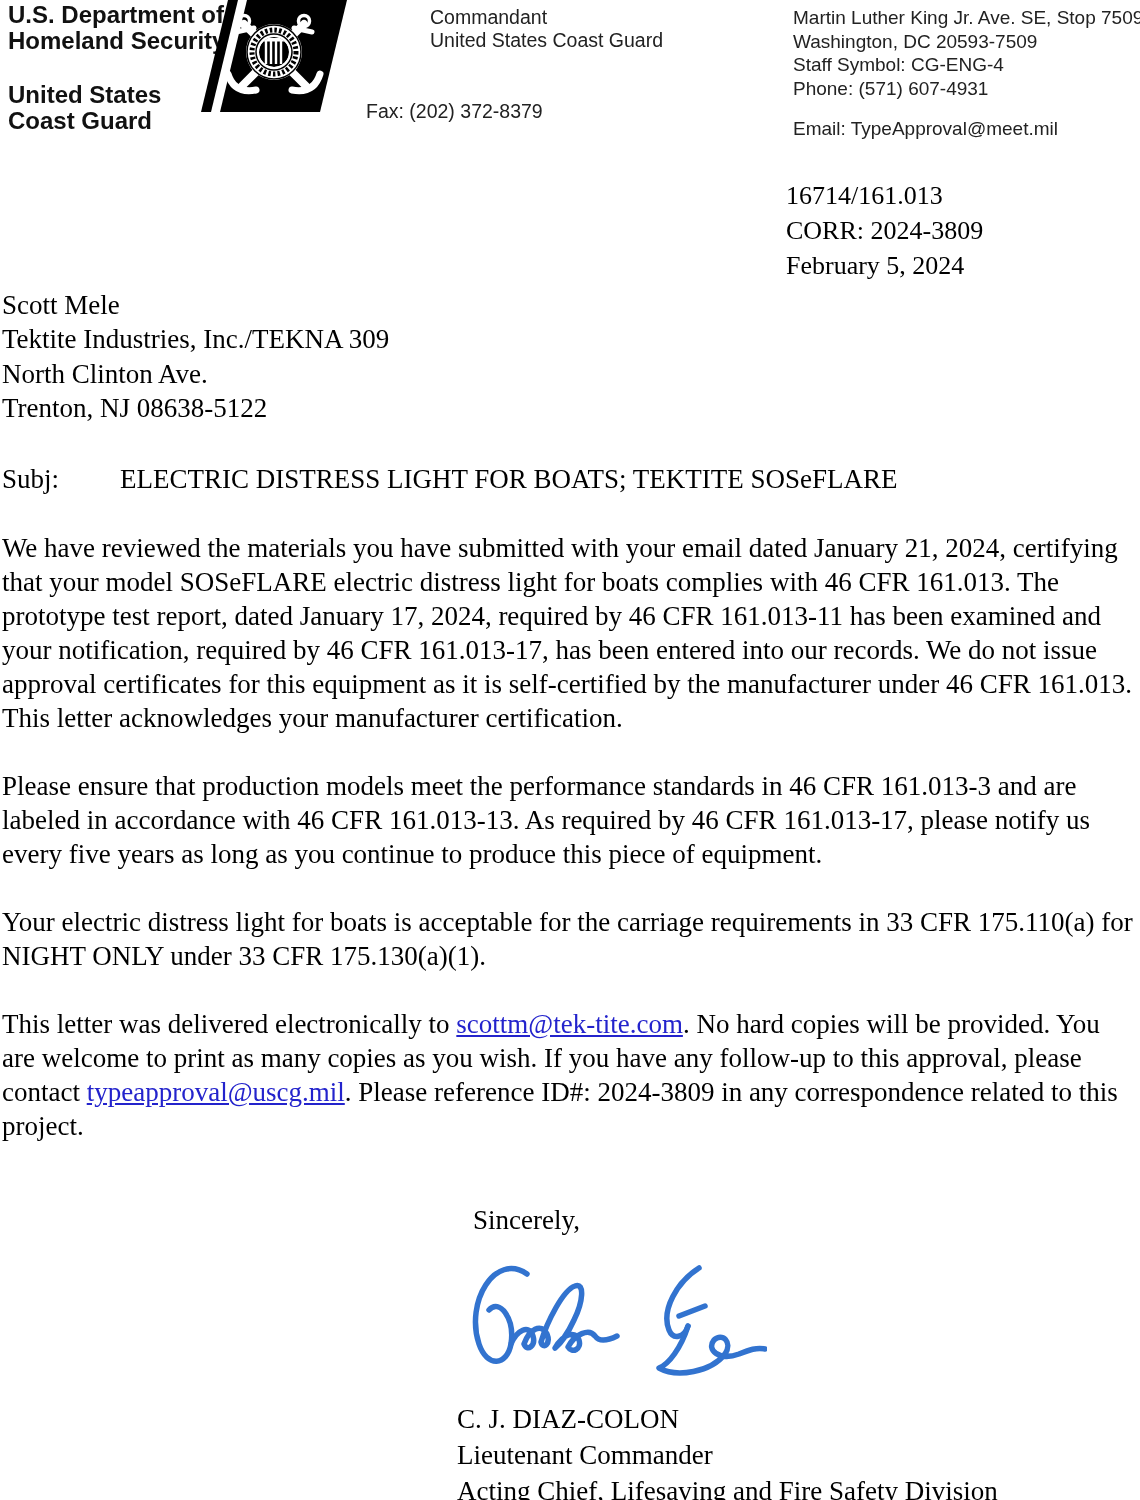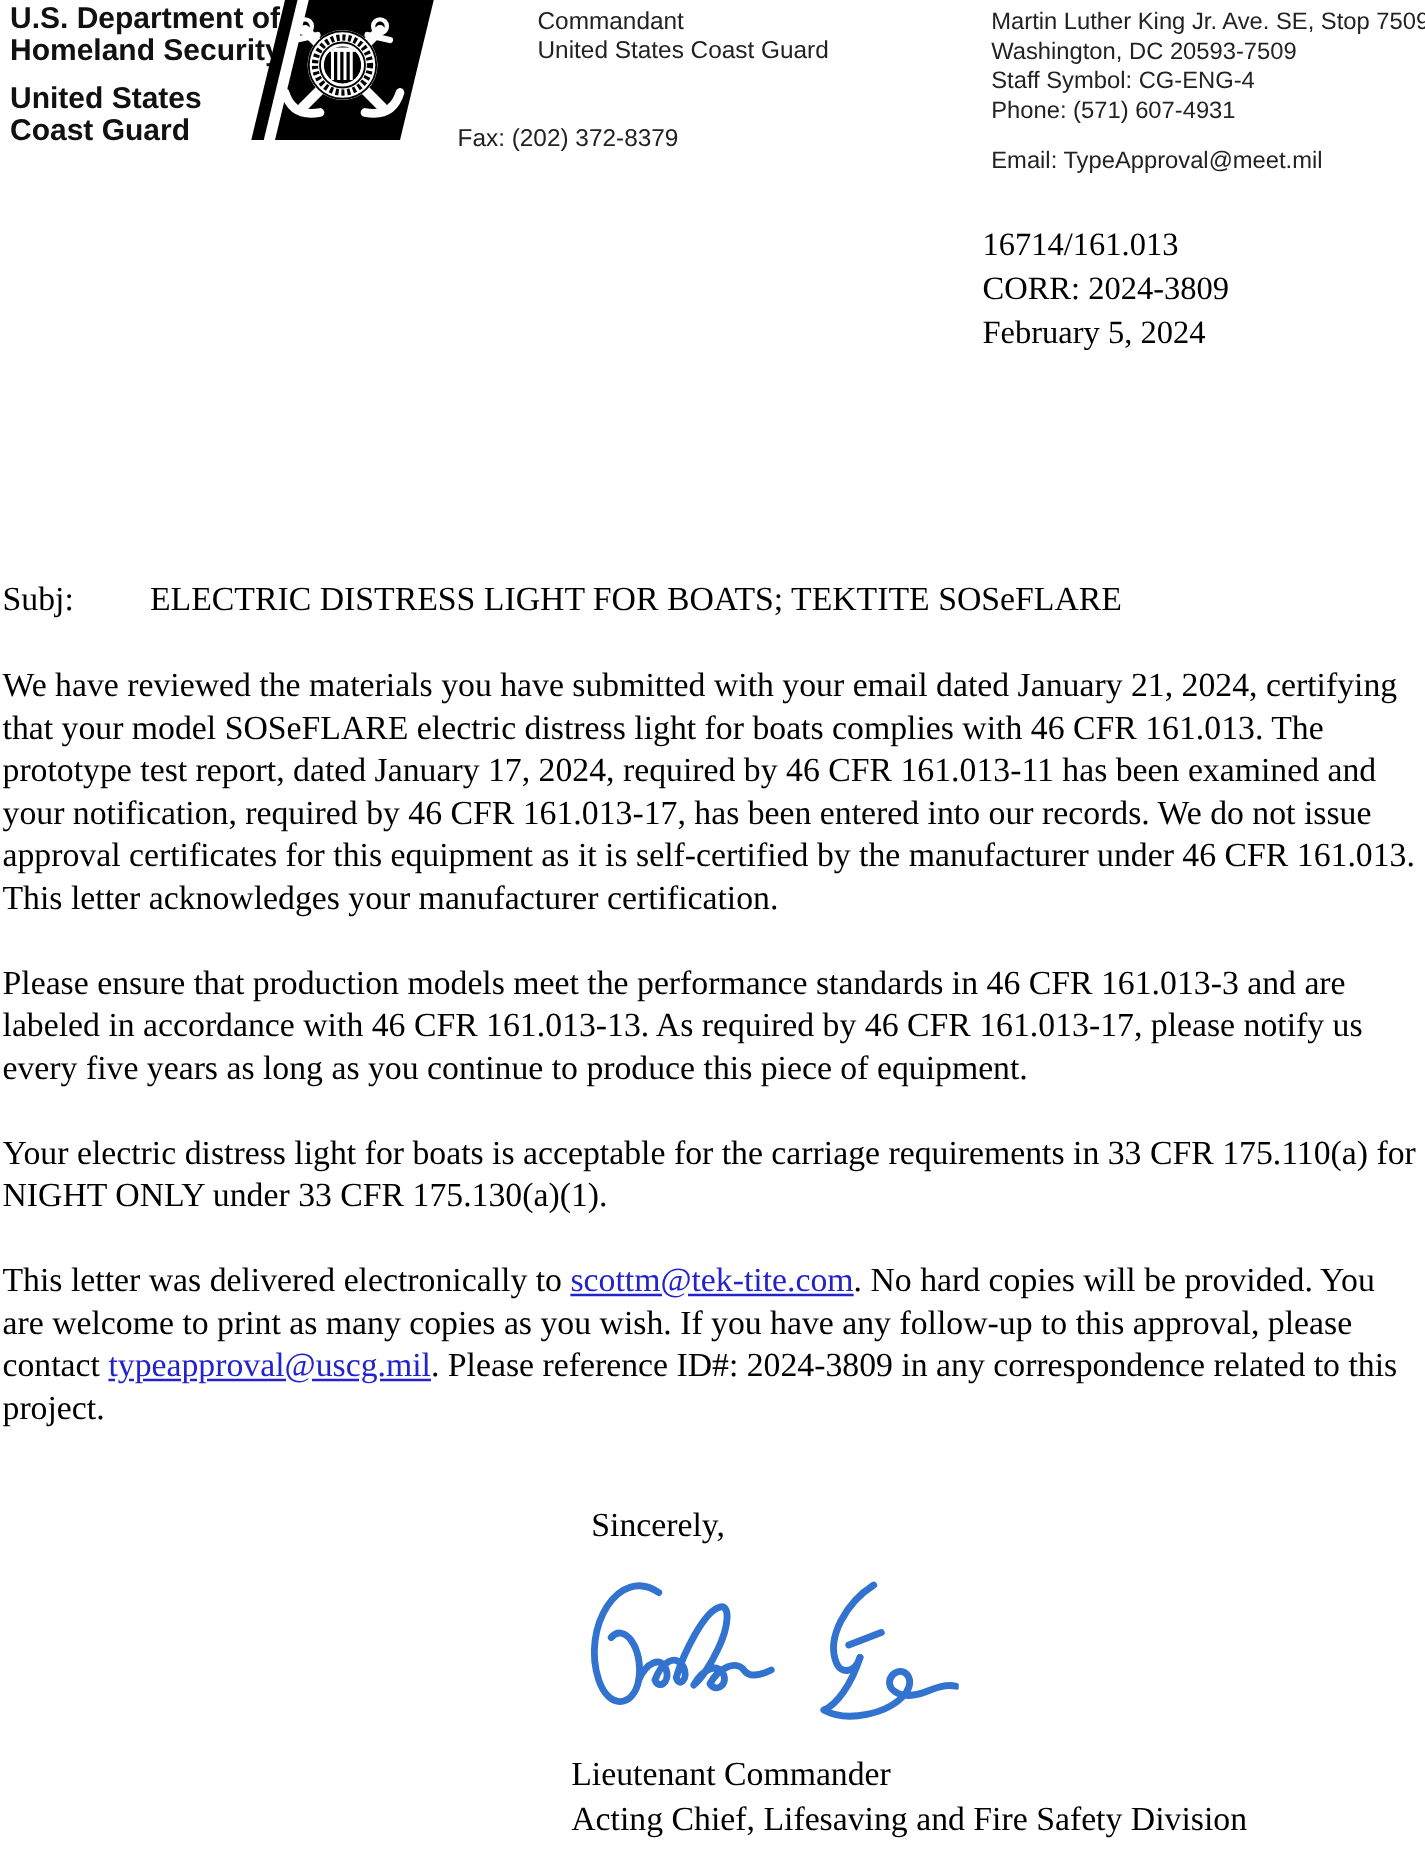--- a/index.html
+++ b/index.html
@@ -12,21 +12,21 @@
   }
   .serif { font-family:"Liberation Serif", "DejaVu Serif", serif; }
 
   
   .hdr-left {
     position:absolute; left:8px; top:2px;
     font-family:"Liberation Sans", sans-serif;
     font-weight:bold; font-size:24px; line-height:26px;
     color:#111;
   }
-  .hdr-left .grp2 { margin-top:12px; }
+  .hdr-left .grp2 { margin-top:28px; }
 
   .logo { position:absolute; left:198px; top:0; }
 
   .hdr-center {
     position:absolute; left:430px; top:6px;
     font-family:"Liberation Sans", sans-serif;
     font-size:19.5px; line-height:23px; color:#222;
   }
   .hdr-fax {
     position:absolute; left:366px; top:100px;
@@ -146,20 +146,26 @@
     <div>Phone: (571) 607-4931</div>
   </div>
   <div class="hdr-email">Email: TypeApproval@meet.mil</div>
 
   <div class="refblock">
     <div>16714/161.013</div>
     <div>CORR: 2024-3809</div>
     <div>February 5, 2024</div>
   </div>
 
+  <div class="addressee">
+    <div>Scott Mele</div>
+    <div>Tektite Industries, Inc./TEKNA 309</div>
+    <div>North Clinton Ave.</div>
+    <div>Trenton, NJ 08638-5122</div>
+  </div>
 
   <div class="subject">
     <div class="lbl">Subj:</div>
     <div>ELECTRIC DISTRESS LIGHT FOR BOATS; TEKTITE SOSeFLARE</div>
   </div>
 
   <div class="body-text" id="letter-body">
       <p>We have reviewed the materials you have submitted with your email dated January 21, 2024, certifying that your model SOSeFLARE electric distress light for boats complies with 46 CFR 161.013. The prototype test report, dated January 17, 2024, required by 46 CFR 161.013-11 has been examined and your notification, required by 46 CFR 161.013-17, has been entered into our records. We do not issue approval certificates for this equipment as it is self-certified by the manufacturer under 46 CFR 161.013. This letter acknowledges your manufacturer certification.</p>
       <p>Please ensure that production models meet the performance standards in 46 CFR 161.013-3 and are labeled in accordance with 46 CFR 161.013-13. As required by 46 CFR 161.013-17, please notify us every five years as long as you continue to produce this piece of equipment.</p>
       <p>Your electric distress light for boats is acceptable for the carriage requirements in 33 CFR 175.110(a) for NIGHT ONLY under 33 CFR 175.130(a)(1).</p>
@@ -177,17 +183,18 @@
 
         <path d="M 262 12 C 240 26 224 54 232 74 C 236 84 247 82 251 70"></path>
         <path d="M 251 70 C 244 92 232 108 222 112 C 240 122 274 116 288 98 C 296 86 285 76 277 84 C 269 94 282 105 302 98 C 312 94 320 91 328 93"></path>
 
         <path d="M 242 60 L 268 50"></path>
       </g>
     </svg>
   </div>
 
   <div class="sigblock">
+    <div>C. J. DIAZ-COLON</div>
     <div>Lieutenant Commander</div>
     <div>Acting Chief, Lifesaving and Fire Safety Division</div>
   </div>
 
 </div>
 
 </body></html>

